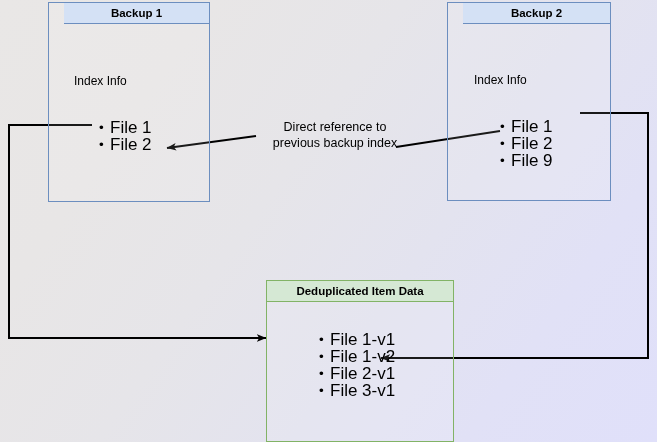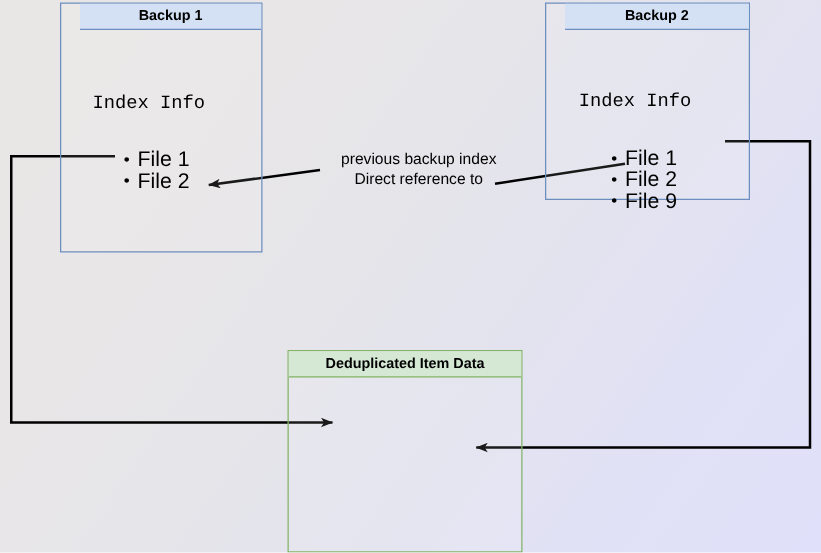--- a/index.html
+++ b/index.html
@@ -59,37 +59,37 @@
     background: rgba(255,255,255,0.10);
   }
   .box-blue > .box-header {
     background: #d4e1f5;
     border-bottom-color: #6c8ebf;
     margin-left: 15px;
   }
   .box-green {
     border-color: #82b366;
     background: rgba(255,255,255,0.10);
+    margin-left: 36px;
   }
   .box-green > .box-header {
     background: #d5e8d4;
     border-bottom-color: #82b366;
   }
 
   
   #backup1 { left: 48px;  top: 2px; width: 162px; height: 200px; }
-  #backup2 { left: 436px; top: 2px; width: 164px; height: 158px; }
+  #backup2 { left: 447px; top: 2px; width: 164px; height: 199px; }
   #dedup   { left: 230px; top: 280px; width: 188px; height: 162px; }
 
   .index-label {
     position: absolute;
-    font-size: 15px;
+    font-size: 12px;
     color: #000;
     white-space: nowrap;
-    font-family: Liberation Mono, monospace;
   }
   #b1-index { left: 25px;  top: 50px; }
   #b2-index { left: 26px;  top: 49px; }
 
   ul.file-list {
     position: absolute;
     margin: 0;
     padding: 0 0 0 14px;
     list-style: none;
     font-size: 17px;
@@ -162,20 +162,28 @@
       <ul id="b2-files" class="file-list">
         <li>File 1</li>
         <li>File 2</li>
         <li>File 9</li>
       </ul>
     </div>
   </div>
 
   <div id="dedup" class="box box-green">
     <div class="box-header">Deduplicated Item Data</div>
+    <div class="box-body">
+      <ul id="dd-files" class="file-list">
+        <li>File 1-v1</li>
+        <li>File 1-v2</li>
+        <li>File 2-v1</li>
+        <li>File 3-v1</li>
+      </ul>
+    </div>
   </div>
 
   <div id="ref-label" class="edge-label">
+    <div>Direct reference to</div>
     <div>previous backup index</div>
-    <div>Direct reference to</div>
   </div>
 
 </div>
 
 </body></html>

